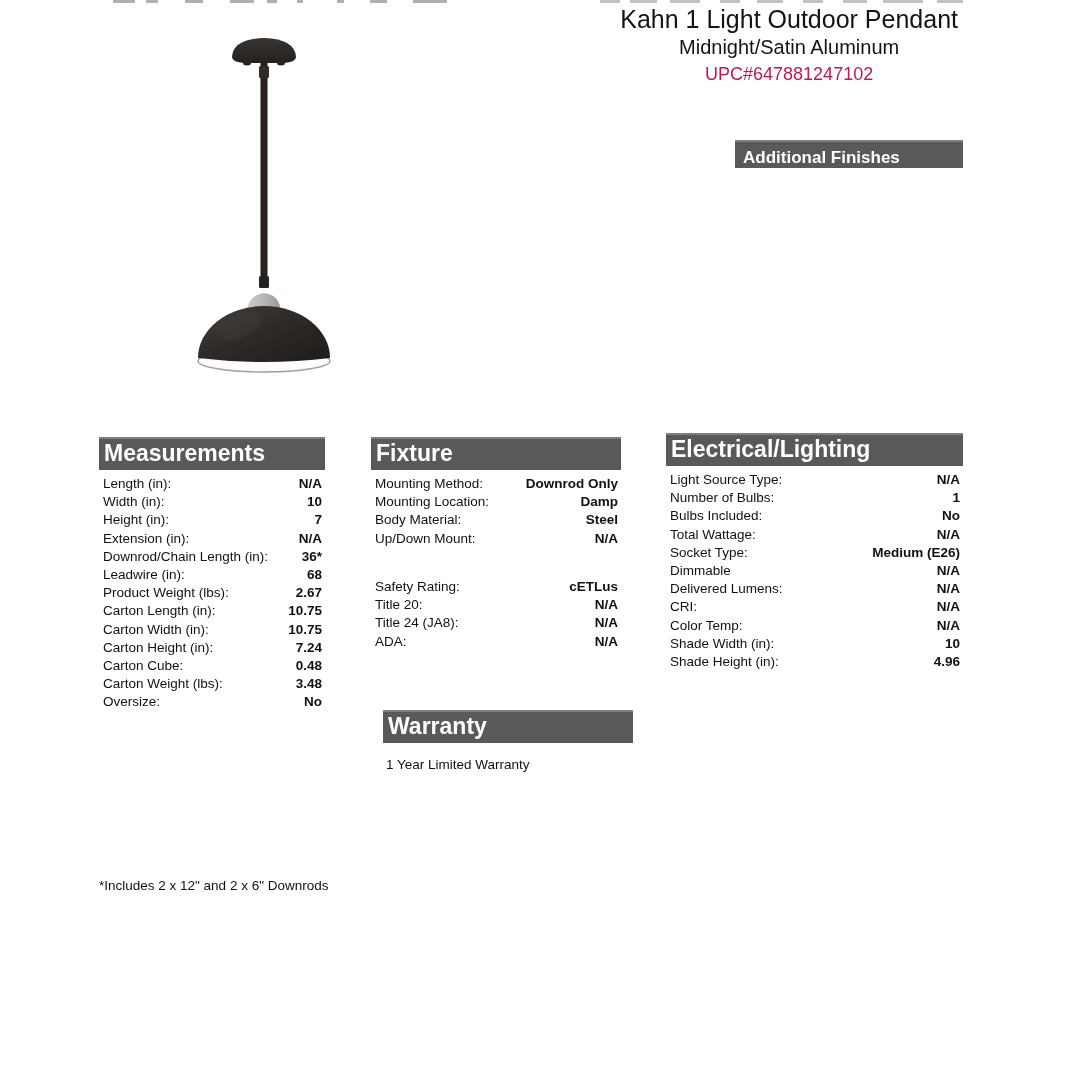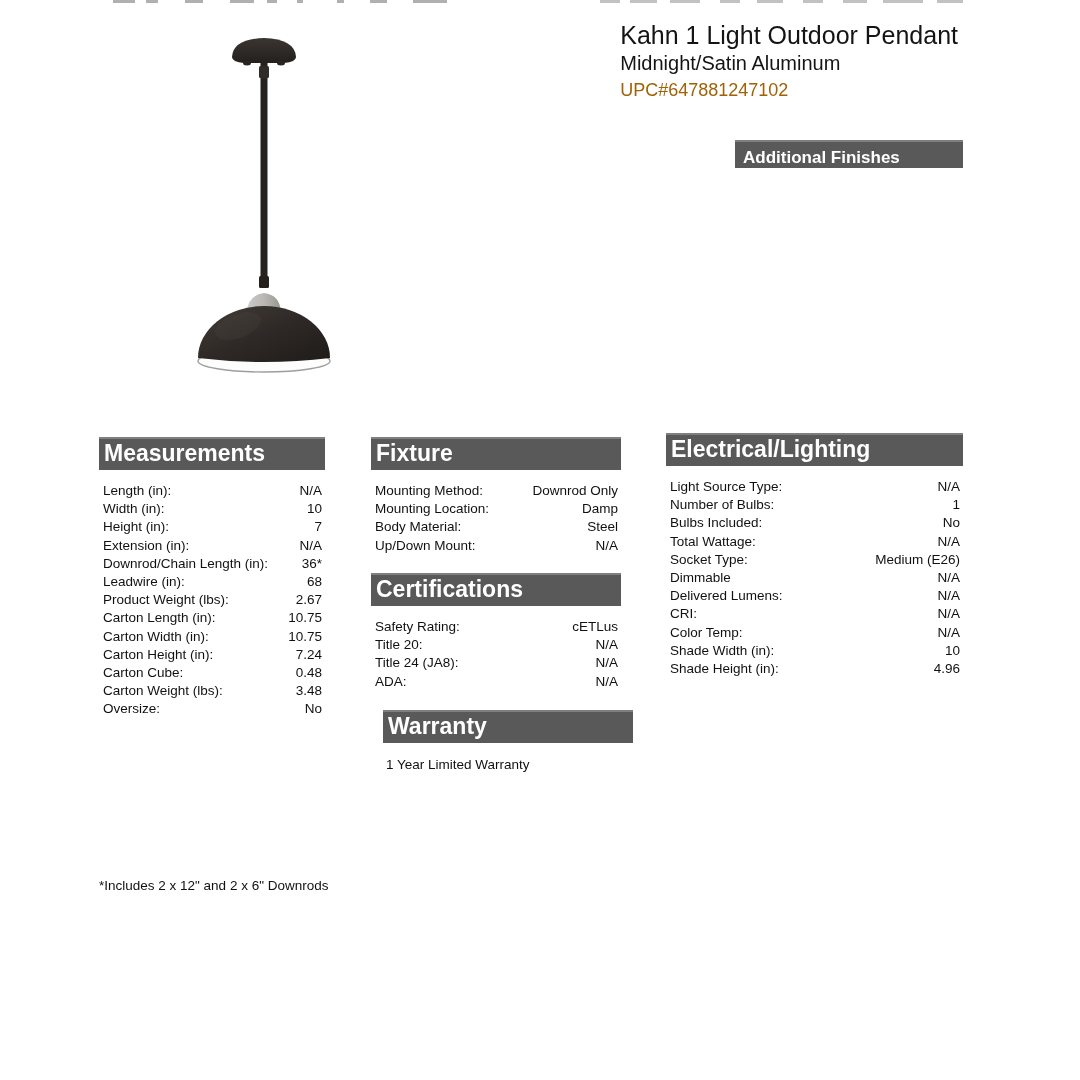--- a/index.html
+++ b/index.html
@@ -3,51 +3,51 @@
 <meta charset="utf-8">
 <style>
   html,body { margin:0; padding:0; background:#ffffff; }
   body { font-family:"Liberation Sans","DejaVu Sans",sans-serif; color:#111; }
   .sheet { position:relative; width:1080px; height:1080px; background:#fff; overflow:hidden; }
 
   
   .frag { position:absolute; top:0; height:3px; background:#b0b0b0; }
 
   
-  .title-block { position:absolute; top:5px; right:122px; text-align:left;margin-top:16px; }
+  .title-block { position:absolute; top:5px; right:122px; text-align:center; }
   .product-title  { font-size:25px; line-height:29px; color:#141414; }
   .product-finish { font-size:20px; line-height:27px; color:#141414; }
-  .product-upc    { font-size:18px; line-height:27px; color:#a16207; }
+  .product-upc    { font-size:18px; line-height:27px; color:#be185d; }
 
   
   .bar {
     background:#595959; border-top:2px solid #7f7f7f; box-sizing:border-box;
     color:#fff; font-weight:bold; overflow:hidden; white-space:nowrap;
   }
   .af-bar {
     position:absolute; left:735px; top:140px; width:228px; height:28px;
     font-size:17px; line-height:32px; padding-left:8px;
   }
   .sec-bar { height:33px; font-size:23px; line-height:29px; padding-left:5px; }
 
   
   .section { position:absolute; }
   .sec-measurements { left:99px;  top:437px; width:226px; }
   .sec-fixture      { left:371px; top:437px; width:250px; }
   .sec-certs        { left:371px; top:573px; width:250px; }
   .sec-warranty     { left:383px; top:710px; width:250px; }
   .sec-electrical   { left:666px; top:433px; width:297px; }
 
-  .rows { padding-top:12px; }
+  .rows { padding-top:5px; }
   .spec-row {
     display:flex; justify-content:space-between; align-items:baseline;
     height:18.2px; font-size:13.5px; line-height:18.2px; padding:0 3px 0 4px;
   }
   .spec-label { white-space:nowrap; }
-  .spec-value { white-space:nowrap; text-align:right; }
+  .spec-value { white-space:nowrap; text-align:right;font-weight:bold; }
 
   .warranty-text { margin-top:13px; padding-left:3px; font-size:13.5px; line-height:18px; }
 
   .footnote { position:absolute; left:99px; top:877px; font-size:13.5px; line-height:17px; color:#111; }
 
   .product-photo { position:absolute; left:170px; top:10px; }
 </style>
 </head>
 <body>
 
@@ -190,21 +190,20 @@
           <span class="spec-value">Steel</span>
         </div>
         <div class="spec-row">
           <span class="spec-label">Up/Down Mount:</span>
           <span class="spec-value">N/A</span>
         </div>
       </div>
   </div>
 
   <div class="section sec-certs">
-    <div class="bar sec-bar">Certifications</div>
     <div class="rows">
         <div class="spec-row">
           <span class="spec-label">Safety Rating:</span>
           <span class="spec-value">cETLus</span>
         </div>
         <div class="spec-row">
           <span class="spec-label">Title 20:</span>
           <span class="spec-value">N/A</span>
         </div>
         <div class="spec-row">

